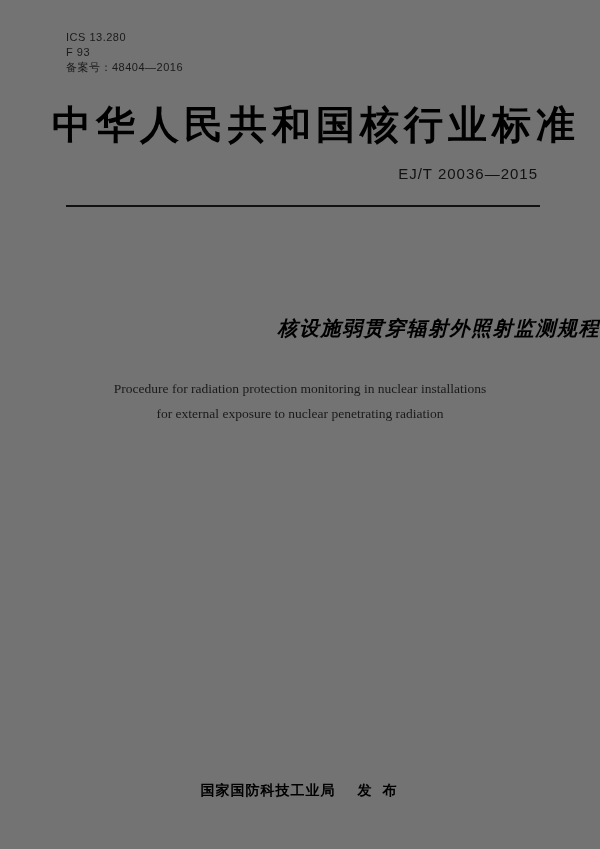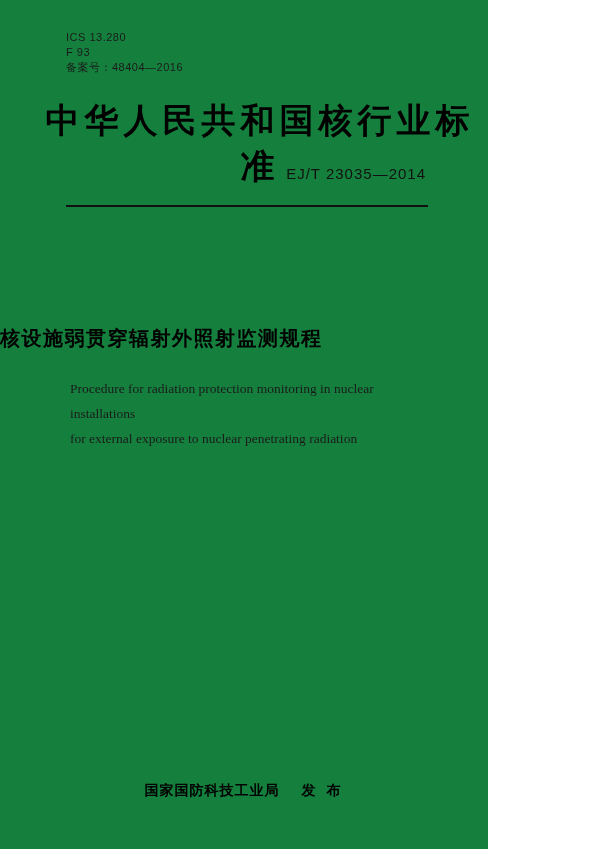--- a/index.html
+++ b/index.html
@@ -2,23 +2,23 @@
 <html><head>
 <meta charset="utf-8">
 <style>
   html, body {
     margin: 0;
     padding: 0;
     background: #ffffff;
   }
   .page {
     position: relative;
-    width: 488px;
+    width: 600px;
     height: 849px;
-    background: #15803d;
+    background: #737373;
     font-family: "Liberation Serif", serif;
     color: #111;
     overflow: hidden;
     box-sizing: border-box;
   }
 
   
   .ics-block {
     position: absolute;
     left: 66px;
@@ -46,21 +46,21 @@
 
   
   .std-title {
     position: absolute;
     left: 0;
     right: 0;
     top: 98px;
     text-align: center;
     font-family: "DejaVu Sans", sans-serif;
     font-weight: bold;
-    font-size: 34px;
+    font-size: 39px;
     letter-spacing: 5px;
     color: #000;
     padding-left: 32px;
   }
 
   
   .std-number {
     position: absolute;
     right: 62px;
     top: 165px;
@@ -78,35 +78,37 @@
     top: 205px;
     height: 2px;
     background: #111;
   }
 
   
   .doc-title-cn {
     position: absolute;
     left: 0;
     right: 0;
-    top: 325px;
-    text-align: left;
+    top: 315px;
+    text-align: right;
     font-family: "DejaVu Sans", sans-serif;
     font-weight: bold;
     font-size: 20px;
     letter-spacing: 1.5px;
     color: #000;
+    font-style: italic;
   }
 
   
   .doc-title-en {
     position: absolute;
     left: 70px;
     right: 70px;
     top: 376px;
+    text-align: center;
     font-family: "Liberation Serif", serif;
     font-size: 13.5px;
     line-height: 25px;
     color: #1a1a1a;
   }
 
   
   .dates {
     position: absolute;
     left: 66px;
@@ -146,21 +148,21 @@
 
   <div class="ics-block">
     <div>ICS 13.280</div>
     <div>F 93</div>
     <div>备案号：48404—2016</div>
   </div>
 
 
   <div class="std-title">中华人民共和国核行业标准</div>
 
-  <div class="std-number">EJ/T 23035—2014</div>
+  <div class="std-number">EJ/T 20036—2015</div>
 
   <div class="rule"></div>
 
   <div class="doc-title-cn">核设施弱贯穿辐射外照射监测规程</div>
 
   <div class="doc-title-en">
     <div>Procedure for radiation protection monitoring in nuclear installations</div>
     <div>for external exposure to nuclear penetrating radiation</div>
   </div>
 

